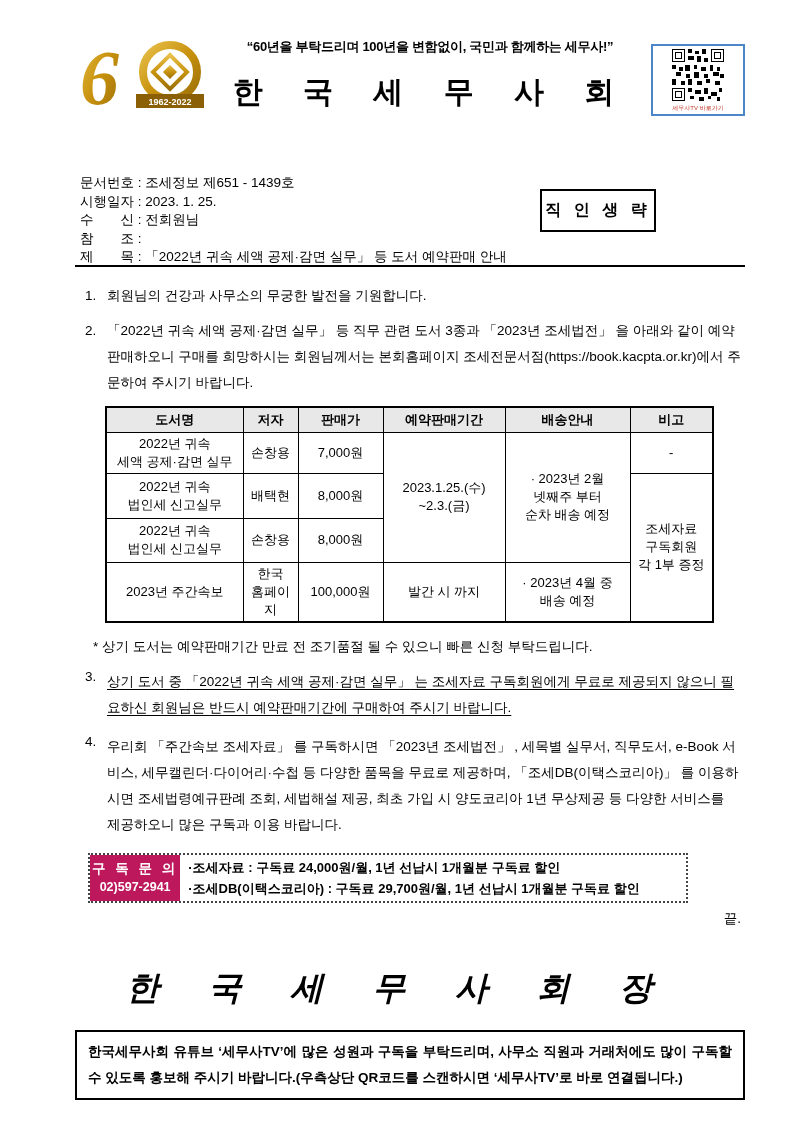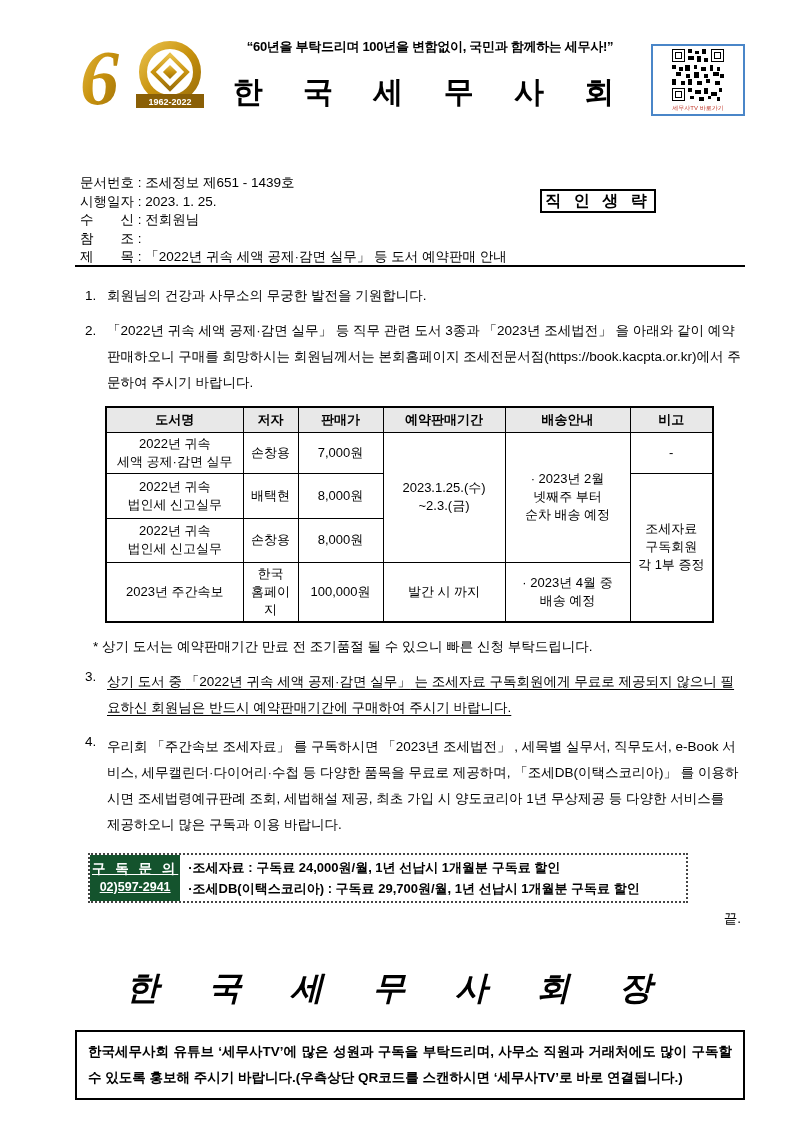--- a/index.html
+++ b/index.html
@@ -26,21 +26,21 @@
 
   .addr-box {
     position:absolute; top:119px; left:78px; width:663px;
     border:2px solid #000; padding:3px 9px 4px 9px; line-height:20px; font-size:13.5px;
   }
 
   
   .doc-info { position:absolute; top:174px; left:80px; width:460px; line-height:18.5px; }
   .doc-line span { vertical-align:top; }
   .seal-box {
-    position:absolute; top:189px; left:540px; width:116px; height:24px;
+    position:absolute; top:189px; left:540px; width:116px; height:43px;
     border:2px solid #000; display:flex; align-items:center; justify-content:center;
     font-size:16px; font-weight:bold; letter-spacing:4px; white-space:nowrap;
   }
   .rule { position:absolute; top:265px; left:75px; width:670px; border-top:2px solid #000; }
 
   
   .content { position:absolute; top:284px; left:85px; width:656px; }
   .item { display:flex; margin-bottom:10px; }
   .item .num { width:22px; flex:0 0 22px; }
   .item .txt { flex:1; }
@@ -59,22 +59,22 @@
   .cell-price { text-align:right; padding-right:7px; }
   .cell-ship { text-align:left; padding-left:9px; }
 
   .star-note { margin:15px 0 0 8px; }
   .item3 { margin-top:13px; }
   .item4 { margin-top:13px; }
 
   
   .subscribe { display:flex; margin:15px 0 0 3px; width:600px; border:2px dotted #444; }
   .sub-label {
-    flex:0 0 86px; background:#14532d; color:#fff; text-align:center;
-    padding:4px 2px; line-height:19px;text-decoration:underline;
+    flex:0 0 86px; background:#be185d; color:#fff; text-align:center;
+    padding:4px 2px; line-height:19px;
   }
   .sub-label .l1 { font-size:13.5px; font-weight:bold; letter-spacing:3px; white-space:nowrap; }
   .sub-label .l2 { font-size:12.5px; font-weight:bold; letter-spacing:0; }
   .sub-body { flex:1; padding:2px 8px; line-height:21px; font-weight:bold; font-size:13px; white-space:nowrap; }
 
   .end-mark { text-align:right; margin-top:7px; padding-right:0; }
 
   
   .signature {
     position:absolute; top:966px; left:0; width:100%; text-align:center;

